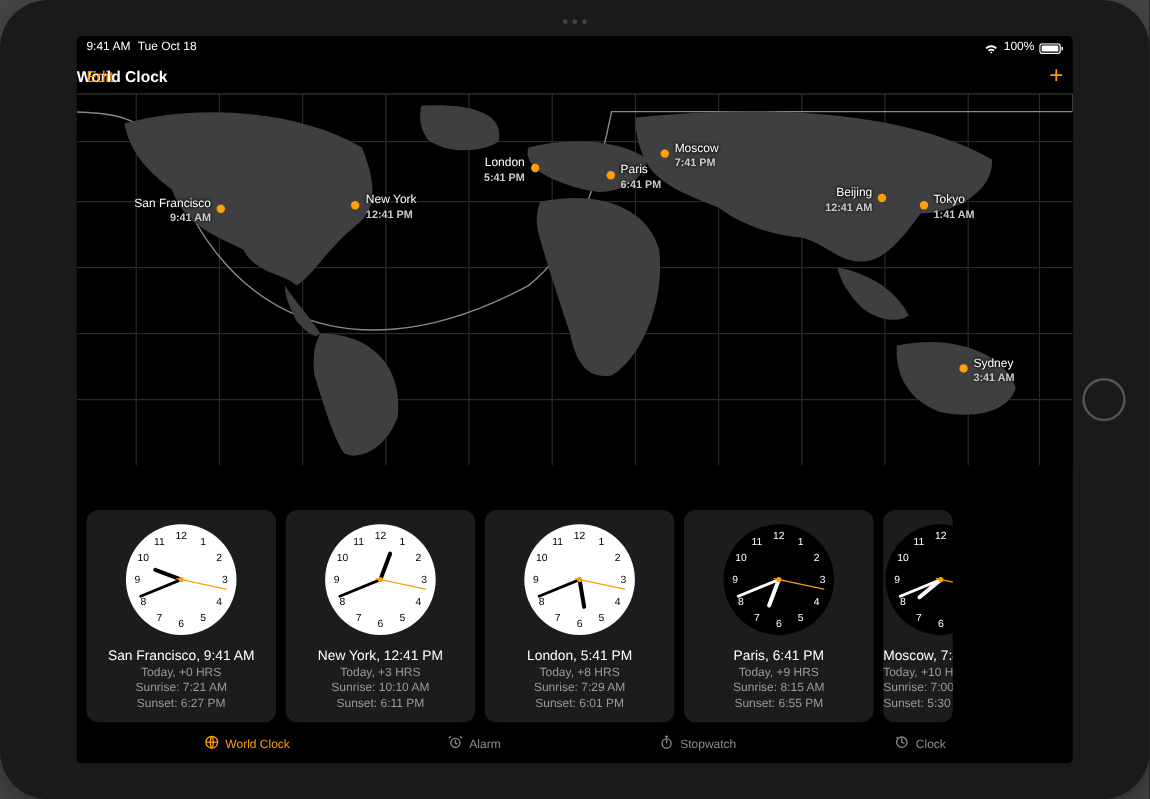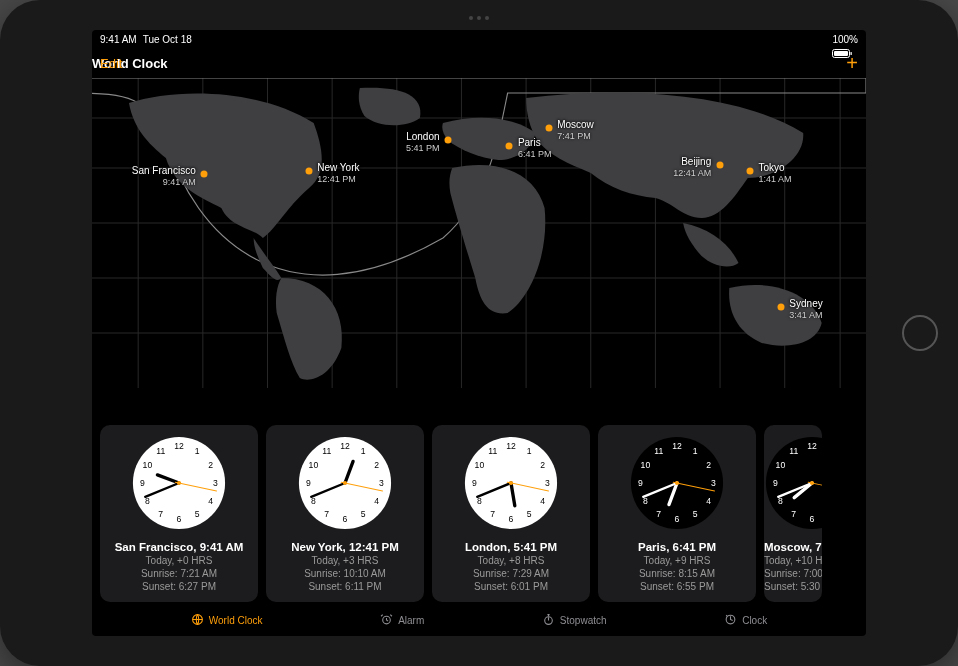--- a/index.html
+++ b/index.html
@@ -8,21 +8,21 @@
     font-family: -apple-system, "Helvetica Neue", Arial, sans-serif;
     display: flex;
     justify-content: center;
     align-items: flex-start;
   }
   .ipad {
     width: 958px;
     height: 666px;
     background: #1a1a1a;
     border-radius: 40px;
-    padding: 30px 92px;
+    padding: 30px 64px;
     position: relative;
     box-shadow: 0 10px 40px rgba(0,0,0,.5);
   }
   .camera-dots {
     position: absolute; top: 16px; left: 50%; transform: translateX(-50%);
     display: flex; gap: 4px;
   }
   .camera-dots span { width: 4px; height: 4px; border-radius: 50%; background: #444; }
   .home-btn {
     position: absolute; right: 20px; top: 50%; transform: translateY(-50%);
@@ -35,21 +35,21 @@
     position: relative;
     overflow: hidden;
     color: #fff;
   }
   
   .statusbar {
     height: 18px; display: flex; justify-content: space-between; align-items: center;
     padding: 0 8px; font-size: 10px; color: #fff;
   }
   .statusbar .left { display: flex; gap: 6px; }
-  .statusbar .right { display: flex; gap: 4px; align-items: flex-start; flex-direction: column; }
+  .statusbar .right { display: flex; gap: 4px; align-items: flex-end; }
   .wifi-icon, .battery-icon { display: inline-block; }
   .wifi-icon svg, .battery-icon svg { display: block; }
   
   .navbar {
     height: 30px; position: relative; display: flex; align-items: center; 
   }
   .navbar .title { font-size: 13px; font-weight: 600; color: #fff; }
   .navbar .edit {
     position: absolute; left: 8px; color: #ff9f0a; font-size: 13px; background: none; border: none; cursor: pointer;
   }
@@ -68,20 +68,21 @@
     position: absolute; transform: translate(-50%, -50%);
   }
   .map .pin .dot { width: 7px; height: 7px; background: #ff9f0a; border-radius: 50%; }
   .map .pin .label {
     position: absolute; white-space: nowrap; font-size: 10px; font-weight: 400;
     text-shadow: 0 0 3px #000, 0 0 3px #000;
   }
   .map .pin .time {
     position: absolute; white-space: nowrap; font-size: 9px; color: #ccc;
     text-shadow: 0 0 3px #000;
+    font-weight: bold;
   }
   
   .pin.lbl-left .label { right: 12px; top: -6px; text-align: center; }
   .pin.lbl-left .time  { right: 12px; top: 6px; text-align: center; }
   .pin.lbl-right .label{ left: 12px; top: -6px; }
   .pin.lbl-right .time { left: 12px; top: 6px; }
   
   .cards {
     position: absolute; bottom: 34px; left: 0; right: 0;
     display: flex; gap: 8px; padding: 0 8px;
@@ -89,21 +90,21 @@
   }
   .card {
     flex: 0 0 158px; background: #1c1c1e; border-radius: 10px;
     padding: 10px 8px 10px; display: flex; flex-direction: column; align-items: center;
   }
   .card.cut { flex: 0 0 58px; overflow: hidden; align-items: flex-start; padding-left: 0;}
   .clockface {
     width: 96px; height: 96px; position: relative; margin-bottom: 8px;
   }
   .clockface svg { width: 100%; height: 100%; }
-  .card .city { font-size: 11.5px; color: #fff; font-weight: 700; margin-top: 2px; white-space: nowrap;}
+  .card .city { font-size: 11.5px; color: #fff; font-weight: 400; margin-top: 2px; white-space: nowrap;}
   .card .sub { font-size: 10px; color: #9a9a9a; margin-top: 2px; white-space: nowrap;}
   
   .tabbar {
     position: absolute; bottom: 0; left: 0; right: 0; height: 32px;
     display: flex; justify-content: space-around; align-items: center;
     padding: 0 40px;
   }
   .tab { display: flex; gap: 5px; align-items: center; font-size: 10px; color: #8e8e93; background:none; border:none; cursor:pointer;}
   .tab.active { color: #ff9f0a; }
   .tab svg { width: 13px; height: 13px; }

